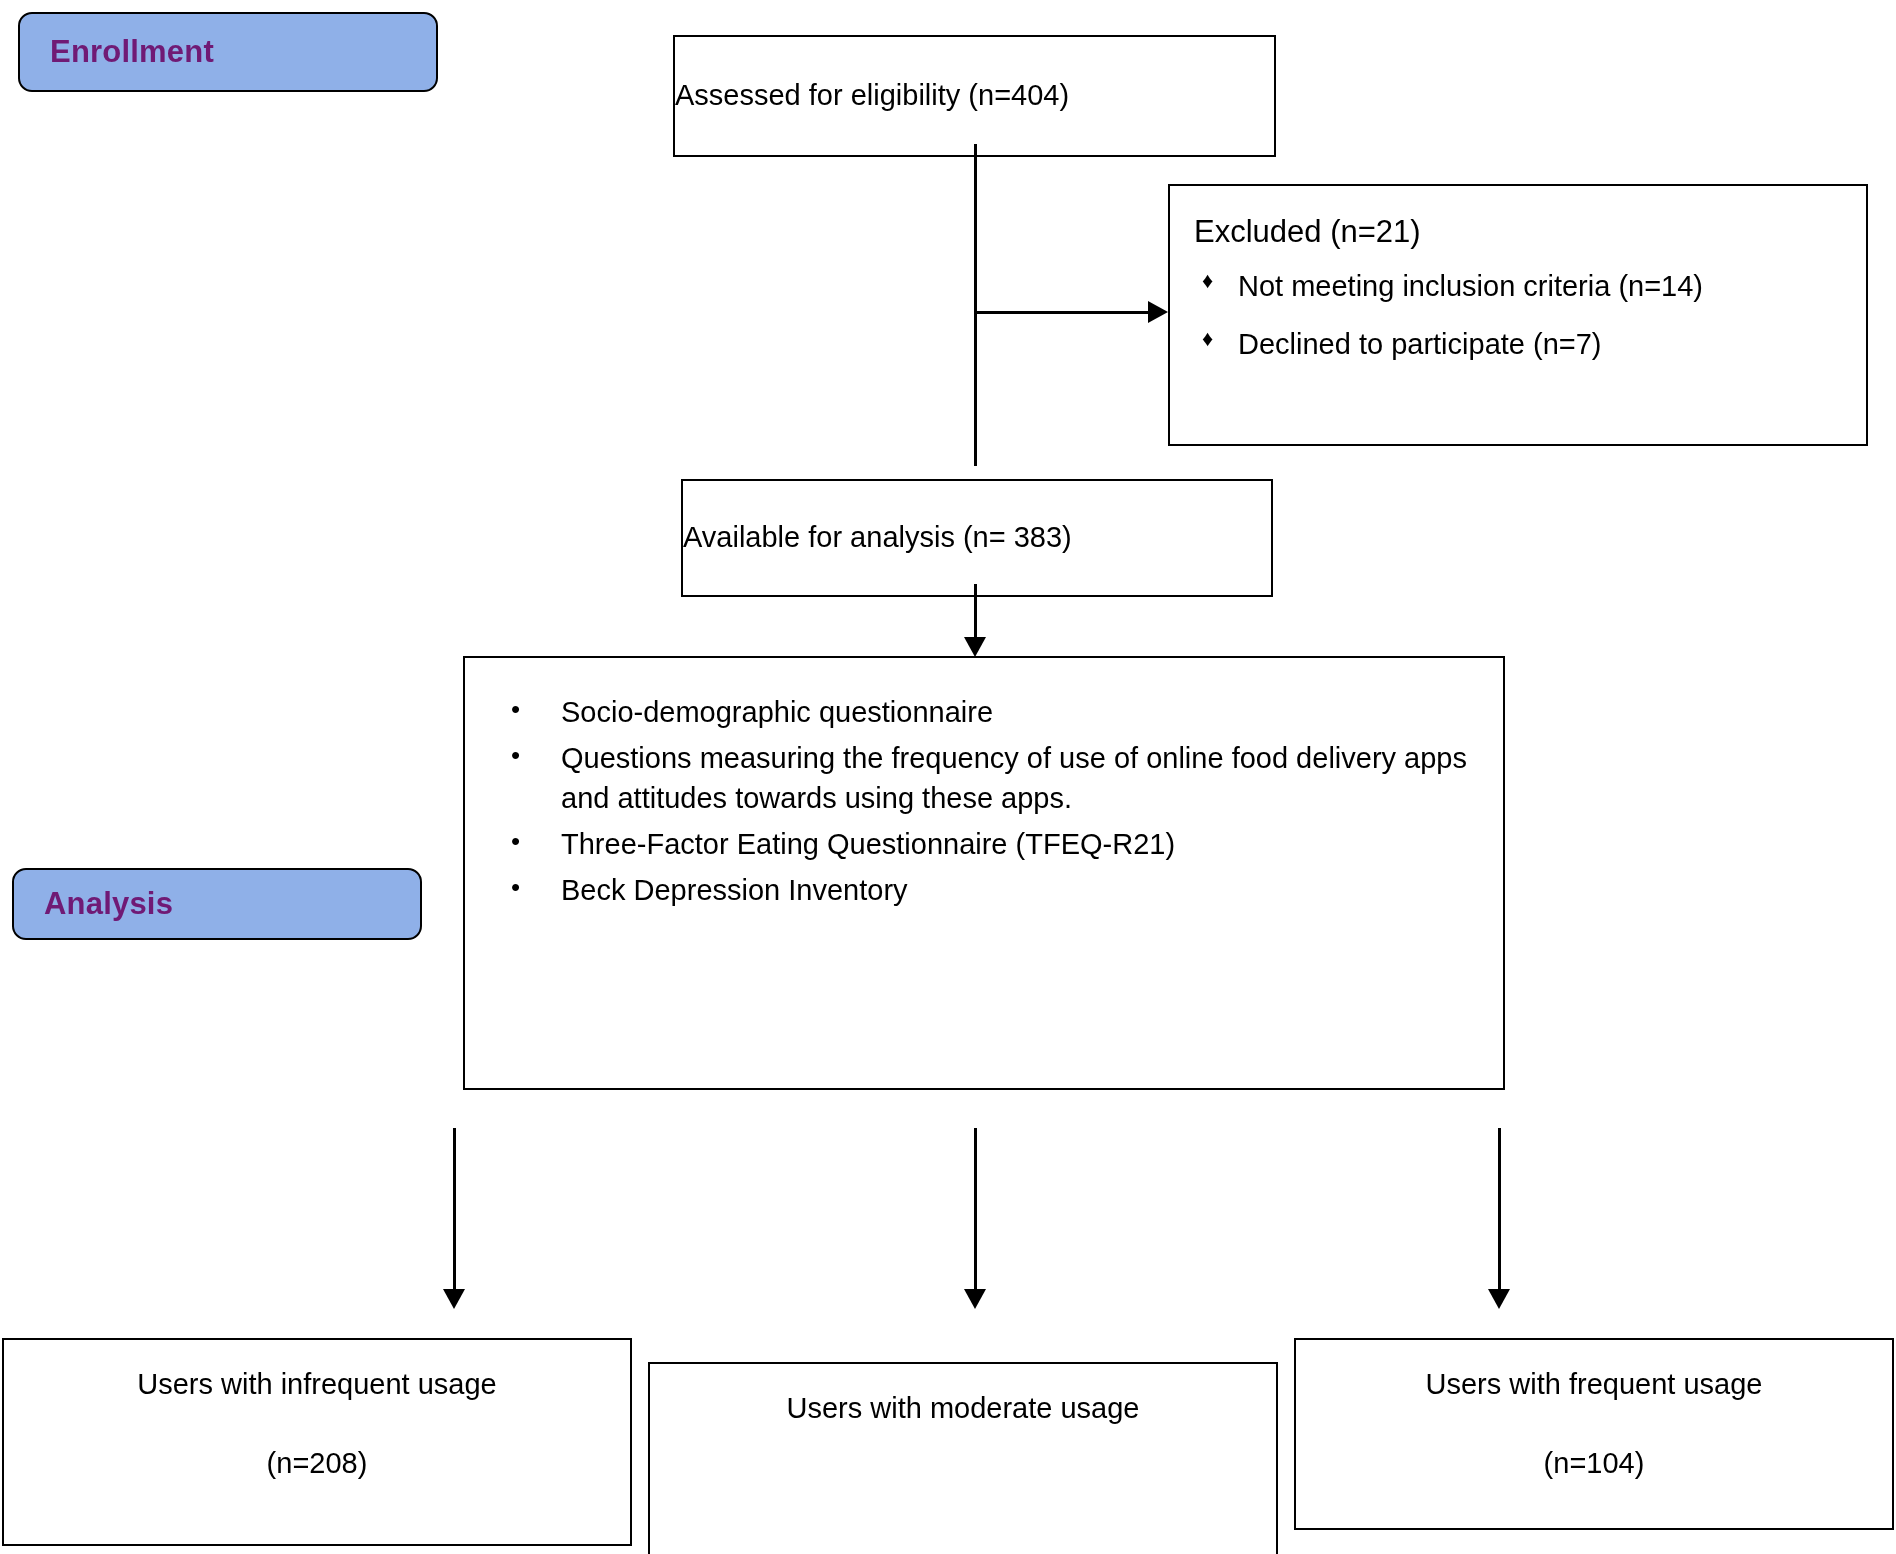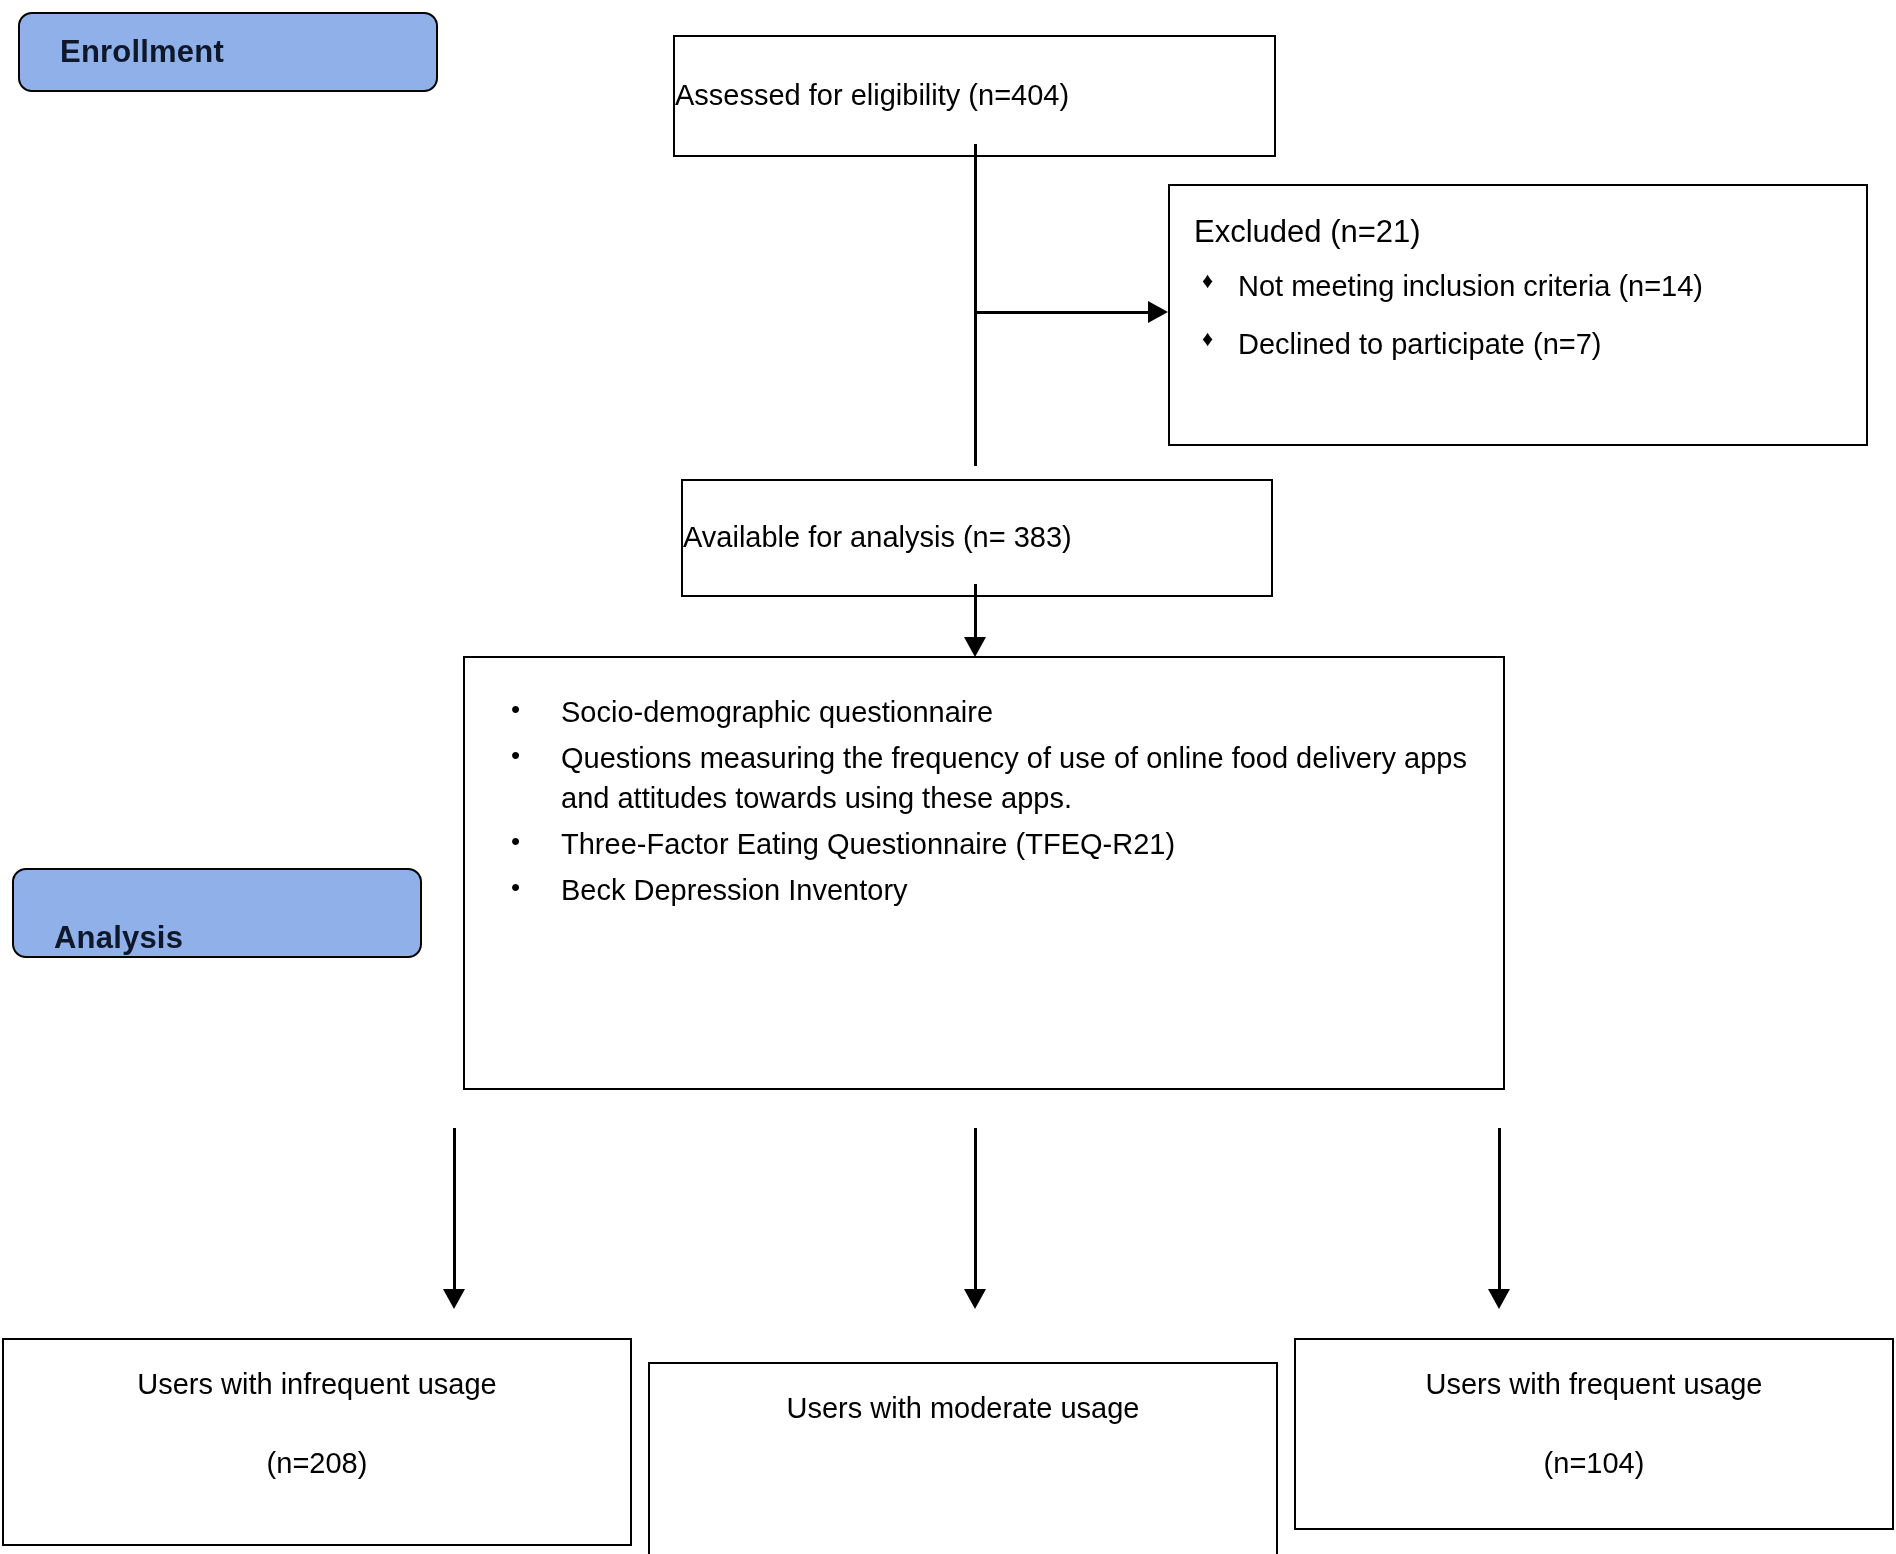--- a/index.html
+++ b/index.html
@@ -25,22 +25,22 @@
     background: #8fb0e8;
     border: 2px solid #000000;
     border-radius: 14px;
     display: flex;
     align-items: center;
     box-sizing: border-box;
   }
   .stage-pill .pill-label {
     font-size: 31px;
     font-weight: bold;
-    color: #0f172a;
-    padding-left: 40px;
+    color: #701a75;
+    padding-left: 30px;
     letter-spacing: 0.2px;
   }
 
   
   .flow-box {
     position: absolute;
     background: #ffffff;
     border: 2px solid #000000;
     box-sizing: border-box;
   }
@@ -146,21 +146,21 @@
 </style>
 </head>
 <body>
 
 <div id="canvas">
 
   <div class="stage-pill" style="left:18px; top:12px; width:420px; height:80px;">
     <span class="pill-label">Enrollment</span>
   </div>
 
-  <div class="stage-pill" style="left:12px; top:868px; width:410px; height:90px;align-items:flex-end;">
+  <div class="stage-pill" style="left:12px; top:868px; width:410px; height:72px;">
     <span class="pill-label">Analysis</span>
   </div>
 
   <div class="flow-box centered-box" style="left:673px; top:22px; width:603px; height:122px;">
     <span class="box-text">Assessed for eligibility (n=404)</span>
   </div>
 
   <div class="vline" style="left:974px; top:144px; height:322px;"></div>
 
   <div class="hline" style="left:974px; top:311px; width:180px;"></div>

